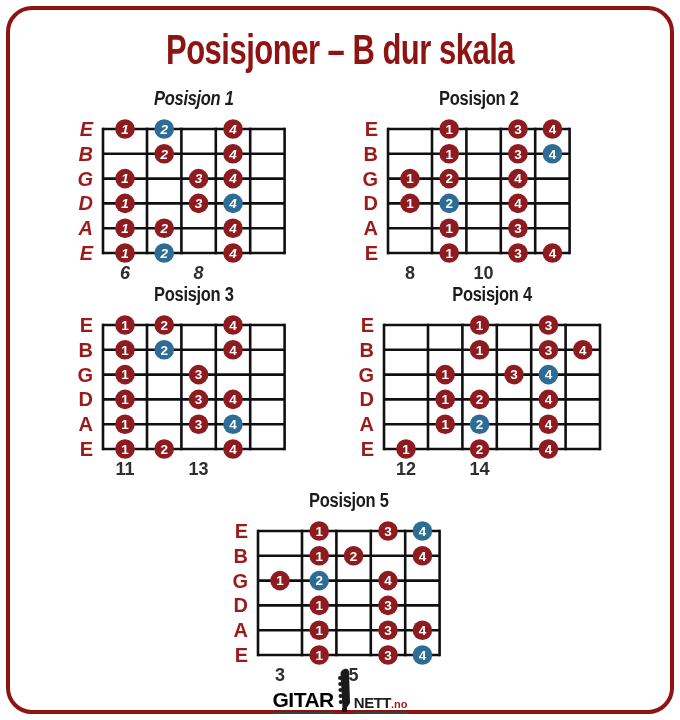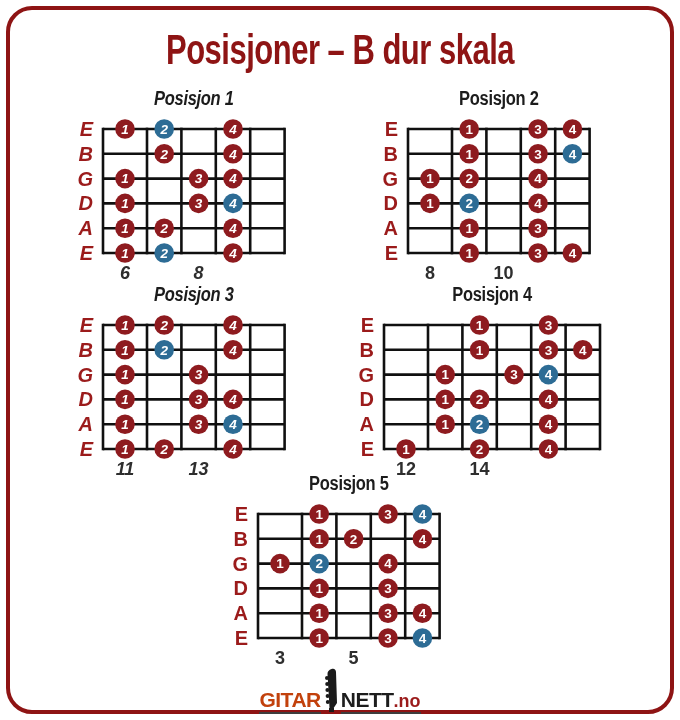--- a/index.html
+++ b/index.html
@@ -22,30 +22,30 @@
     font-size:16.5px;color:#1c1c1c;letter-spacing:-0.3px;
     transform:scaleY(1.2);transform-origin:top center;white-space:nowrap;
   }
   .pos-block svg{display:block;margin-top:23px;}
   svg text{font-family:"Liberation Sans", sans-serif;}
   .logo{
     position:absolute;left:0;top:666px;width:680px;height:48px;
     display:flex;justify-content:center;align-items:flex-end;
   }
   .logo-gitar{
-    font-size:21px;font-weight:800;color:#c2410c;letter-spacing:-0.5px;
+    font-size:21px;font-weight:800;color:#000000;letter-spacing:-0.5px;
     border-bottom:2.5px solid #3d3d3d;padding-bottom:2px;line-height:1;
   }
   .logo-head{display:block;margin:0 2px -2px 3px;}
   .logo-nett-group{
     border-bottom:2.5px solid #3d3d3d;padding-bottom:2px;line-height:1;
     display:flex;align-items:baseline;
   }
-  .logo-nett{font-size:21px;font-weight:800;color:#1d1d1d;letter-spacing:-0.5px;}
-  .logo-no{font-size:18px;font-weight:800;color:#9b1b1b;}
+  .logo-nett{font-size:15px;font-weight:800;color:#1d1d1d;letter-spacing:-0.5px;}
+  .logo-no{font-size:11px;font-weight:800;color:#9b1b1b;}
 </style>
 </head>
 <body>
 
 <div class="frame"></div>
 
 <h1 class="page-title">Posisjoner – B dur skala</h1>
 
 <div id="positions">
     <div class="pos-block" style="left: 57px; top: 87px; font-style: italic;">
@@ -134,21 +134,21 @@
           <text x="107.2" y="147.8" text-anchor="middle" font-size="13.5" font-weight="bold" fill="#ffffff">2</text>
         </g>
         <g>
           <circle cx="176" cy="143" r="9.8" fill="#8e1b1f"></circle>
           <text x="176" y="147.8" text-anchor="middle" font-size="13.5" font-weight="bold" fill="#ffffff">4</text>
         </g>
         <text x="68" y="169" text-anchor="middle" font-size="18" font-weight="bold" fill="#2e2e2e">6</text>
         <text x="141.60000000000002" y="169" text-anchor="middle" font-size="18" font-weight="bold" fill="#2e2e2e">8</text>
       </svg>
     </div>
-    <div class="pos-block" style="left: 362px; top: 87px;">
+    <div class="pos-block" style="left: 342px; top: 87px;">
       <div class="pos-title" style="left: 46px; width: 181.6px;">Posisjon 2</div>
       <svg width="244" height="178">
         <line x1="46" y1="19" x2="227.6" y2="19" stroke="#101010" stroke-width="2.6"></line>
         <text x="36" y="26" text-anchor="end" font-size="20" font-weight="bold" fill="#9b1b1b">E</text>
         <line x1="46" y1="43.8" x2="227.6" y2="43.8" stroke="#101010" stroke-width="2.6"></line>
         <text x="36" y="50.8" text-anchor="end" font-size="20" font-weight="bold" fill="#9b1b1b">B</text>
         <line x1="46" y1="68.6" x2="227.6" y2="68.6" stroke="#101010" stroke-width="2.6"></line>
         <text x="36" y="75.6" text-anchor="end" font-size="20" font-weight="bold" fill="#9b1b1b">G</text>
         <line x1="46" y1="93.4" x2="227.6" y2="93.4" stroke="#101010" stroke-width="2.6"></line>
         <text x="36" y="100.4" text-anchor="end" font-size="20" font-weight="bold" fill="#9b1b1b">D</text>
@@ -227,21 +227,21 @@
           <text x="176" y="147.8" text-anchor="middle" font-size="13.5" font-weight="bold" fill="#ffffff">3</text>
         </g>
         <g>
           <circle cx="210.39999999999998" cy="143" r="9.8" fill="#8e1b1f"></circle>
           <text x="210.39999999999998" y="147.8" text-anchor="middle" font-size="13.5" font-weight="bold" fill="#ffffff">4</text>
         </g>
         <text x="68" y="169" text-anchor="middle" font-size="18" font-weight="bold" fill="#2e2e2e">8</text>
         <text x="141.60000000000002" y="169" text-anchor="middle" font-size="18" font-weight="bold" fill="#2e2e2e">10</text>
       </svg>
     </div>
-    <div class="pos-block" style="left: 57px; top: 283px; font-style: italic;">
+    <div class="pos-block" style="left: 57px; top: 283px;">
       <div class="pos-title" style="left: 46px; width: 181.6px;">Posisjon 3</div>
       <svg width="244" height="178">
         <line x1="46" y1="19" x2="227.6" y2="19" stroke="#101010" stroke-width="2.6"></line>
         <text x="36" y="26" text-anchor="end" font-size="20" font-weight="bold" fill="#9b1b1b">E</text>
         <line x1="46" y1="43.8" x2="227.6" y2="43.8" stroke="#101010" stroke-width="2.6"></line>
         <text x="36" y="50.8" text-anchor="end" font-size="20" font-weight="bold" fill="#9b1b1b">B</text>
         <line x1="46" y1="68.6" x2="227.6" y2="68.6" stroke="#101010" stroke-width="2.6"></line>
         <text x="36" y="75.6" text-anchor="end" font-size="20" font-weight="bold" fill="#9b1b1b">G</text>
         <line x1="46" y1="93.4" x2="227.6" y2="93.4" stroke="#101010" stroke-width="2.6"></line>
         <text x="36" y="100.4" text-anchor="end" font-size="20" font-weight="bold" fill="#9b1b1b">D</text>
@@ -414,21 +414,21 @@
           <text x="141.60000000000002" y="147.8" text-anchor="middle" font-size="13.5" font-weight="bold" fill="#ffffff">2</text>
         </g>
         <g>
           <circle cx="210.39999999999998" cy="143" r="9.8" fill="#8e1b1f"></circle>
           <text x="210.39999999999998" y="147.8" text-anchor="middle" font-size="13.5" font-weight="bold" fill="#ffffff">4</text>
         </g>
         <text x="68" y="169" text-anchor="middle" font-size="18" font-weight="bold" fill="#2e2e2e">12</text>
         <text x="141.60000000000002" y="169" text-anchor="middle" font-size="18" font-weight="bold" fill="#2e2e2e">14</text>
       </svg>
     </div>
-    <div class="pos-block" style="left: 212px; top: 472px; text-decoration: underline;">
+    <div class="pos-block" style="left: 212px; top: 489px; text-decoration: underline;">
       <div class="pos-title" style="left: 46px; width: 181.6px;">Posisjon 5</div>
       <svg width="244" height="178">
         <line x1="46" y1="19" x2="227.6" y2="19" stroke="#101010" stroke-width="2.6"></line>
         <text x="36" y="26" text-anchor="end" font-size="20" font-weight="bold" fill="#9b1b1b">E</text>
         <line x1="46" y1="43.8" x2="227.6" y2="43.8" stroke="#101010" stroke-width="2.6"></line>
         <text x="36" y="50.8" text-anchor="end" font-size="20" font-weight="bold" fill="#9b1b1b">B</text>
         <line x1="46" y1="68.6" x2="227.6" y2="68.6" stroke="#101010" stroke-width="2.6"></line>
         <text x="36" y="75.6" text-anchor="end" font-size="20" font-weight="bold" fill="#9b1b1b">G</text>
         <line x1="46" y1="93.4" x2="227.6" y2="93.4" stroke="#101010" stroke-width="2.6"></line>
         <text x="36" y="100.4" text-anchor="end" font-size="20" font-weight="bold" fill="#9b1b1b">D</text>

